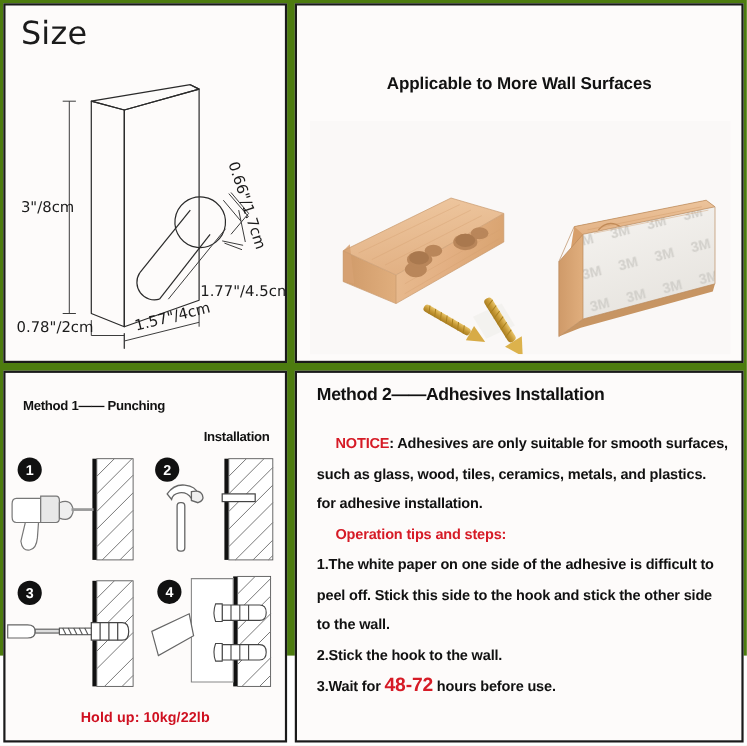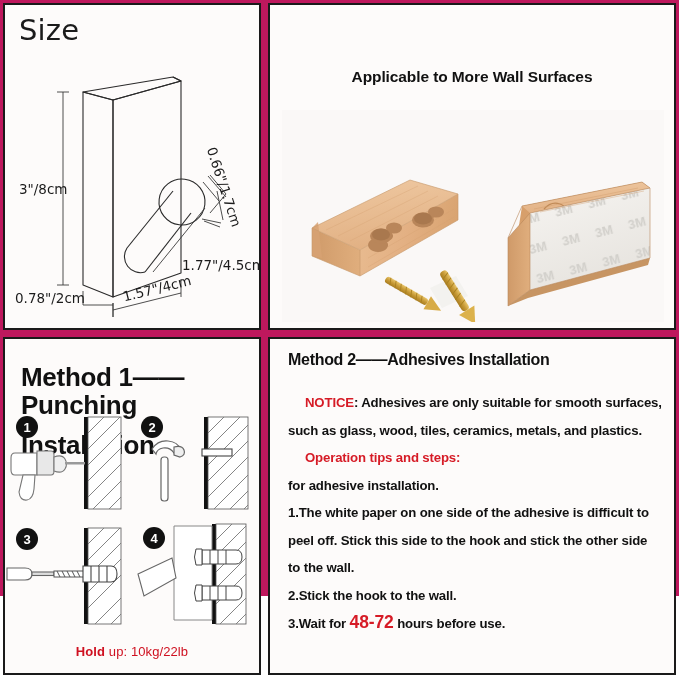--- a/index.html
+++ b/index.html
@@ -2,48 +2,48 @@
 <html><head>
 <meta charset="utf-8">
 <style>
   html,body{margin:0;padding:0;background:#ffffff;}
   body{
     width:679px;height:678px;
     font-family:"Liberation Sans","DejaVu Sans",sans-serif;
     -webkit-font-smoothing:antialiased;
     overflow:hidden;
   }
-  .sheet{position:relative;width:679px;height:596px;background:#be185d;box-sizing:border-box;}
+  .sheet{position:relative;width:679px;height:596px;background:#4d7c0f;box-sizing:border-box;}
 
   
   .panel{position:absolute;background:#fdfbfa;border:2px solid #1a1a1a;box-sizing:border-box;overflow:hidden;}
   #panel-size        {left:3px;  top:3px;   width:258px; height:327px;}
   #panel-install     {left:268px;top:3px;   width:408px; height:327px;}
   #panel-method1     {left:3px;  top:337px; width:258px; height:338px;}
   #panel-method2     {left:268px;top:337px; width:408px; height:338px;}
 
   
   .size-title{position:absolute;left:14px;top:8px;font-size:29px;font-weight:400;color:#1b1b1b;letter-spacing:.2px;font-family:"DejaVu Sans",sans-serif;}
   .size-svg{position:absolute;left:0;top:0;width:258px;height:327px;}
 
   
   .inst-title{position:absolute;left:0;right:0;top:14px;text-align:center;font-size:31px;font-weight:700;color:#111;letter-spacing:-.4px;}
   .inst-sub{position:absolute;left:0;right:0;top:63px;text-align:center;font-size:15.5px;font-weight:700;color:#111;letter-spacing:-.1px;}
   .photo{position:absolute;left:12px;top:105px;width:382px;height:212px;background:#faf8f7;overflow:hidden;}
 
   
-  .m1-title{position:absolute;left:16px;top:24px;width:232px;font-size:26px;font-weight:700;color:#111;line-height:28px;letter-spacing:-.3px;}
-  .m1-title .l2{display:block;padding-right:8px;margin-top:12px;}
+  .m1-title{position:absolute;left:16px;top:16px;width:232px;font-size:12px;font-weight:700;color:#111;line-height:28px;letter-spacing:-.3px;}
+  .m1-title .l2{display:block;text-align:right;padding-right:8px;}
   .m1-grid{position:absolute;left:0;top:72px;width:254px;height:222px;}
   .m1-cell{position:absolute;width:127px;height:111px;}
   .m1-c1{left:0;top:0;} .m1-c2{left:127px;top:0;}
   .m1-c3{left:0;top:111px;} .m1-c4{left:127px;top:111px;}
   .hold1{position:absolute;left:0;right:0;bottom:14px;text-align:center;font-size:13px;color:#cf1020;letter-spacing:.1px;}
   .hold1 b{font-weight:700;}
-  .hold1 .plain{font-weight:400;margin-top:20px;}
+  .hold1 .plain{font-weight:700;margin-top:20px;}
 
   
   .m2-title{position:absolute;left:18px;top:12px;font-size:16px;font-weight:700;color:#111;letter-spacing:-.3px;}
   .m2-body{position:absolute;left:18px;top:50px;width:374px;}
   .m2-line{font-size:13.2px;font-weight:700;color:#111;line-height:27.5px;white-space:nowrap;letter-spacing:-.15px;}
   .red{color:#d61b26;padding-left:17px;}
   .red-big{color:#d61b26;font-size:17.5px;font-weight:700;}
   .hold2{color:#cf1020;font-weight:700;font-size:12.6px;}
   .hold2 .plain{font-weight:400;}
   .m2-lastrow{display:flex;align-items:flex-end;gap:18px;}
@@ -405,22 +405,22 @@
   </div>
 
   <div class="panel" id="panel-method2">
     <div class="m2-title">Method 2——Adhesives Installation</div>
 
     <div class="m2-body">
       <div class="m2-line">
         <span class="red">NOTICE</span><span>: Adhesives are only suitable for smooth surfaces,</span>
       </div>
       <div class="m2-line">such as glass, wood, tiles, ceramics, metals, and plastics.</div>
+      <div class="m2-line">for adhesive installation.</div>
       <div class="m2-line red">Operation tips and steps:</div>
-      <div class="m2-line">for adhesive installation.</div>
       <div class="m2-line">1.The white paper on one side of the adhesive is difficult to</div>
       <div class="m2-line">peel off. Stick this side to the hook and stick the other side</div>
       <div class="m2-line">to the wall.</div>
       <div class="m2-line">2.Stick the hook to the wall.</div>
       <div class="m2-line m2-lastrow">
         <span><span>3.Wait for </span><span class="red-big">48-72</span><span> hours before use.</span></span>
       </div>
     </div>
   </div>
 

